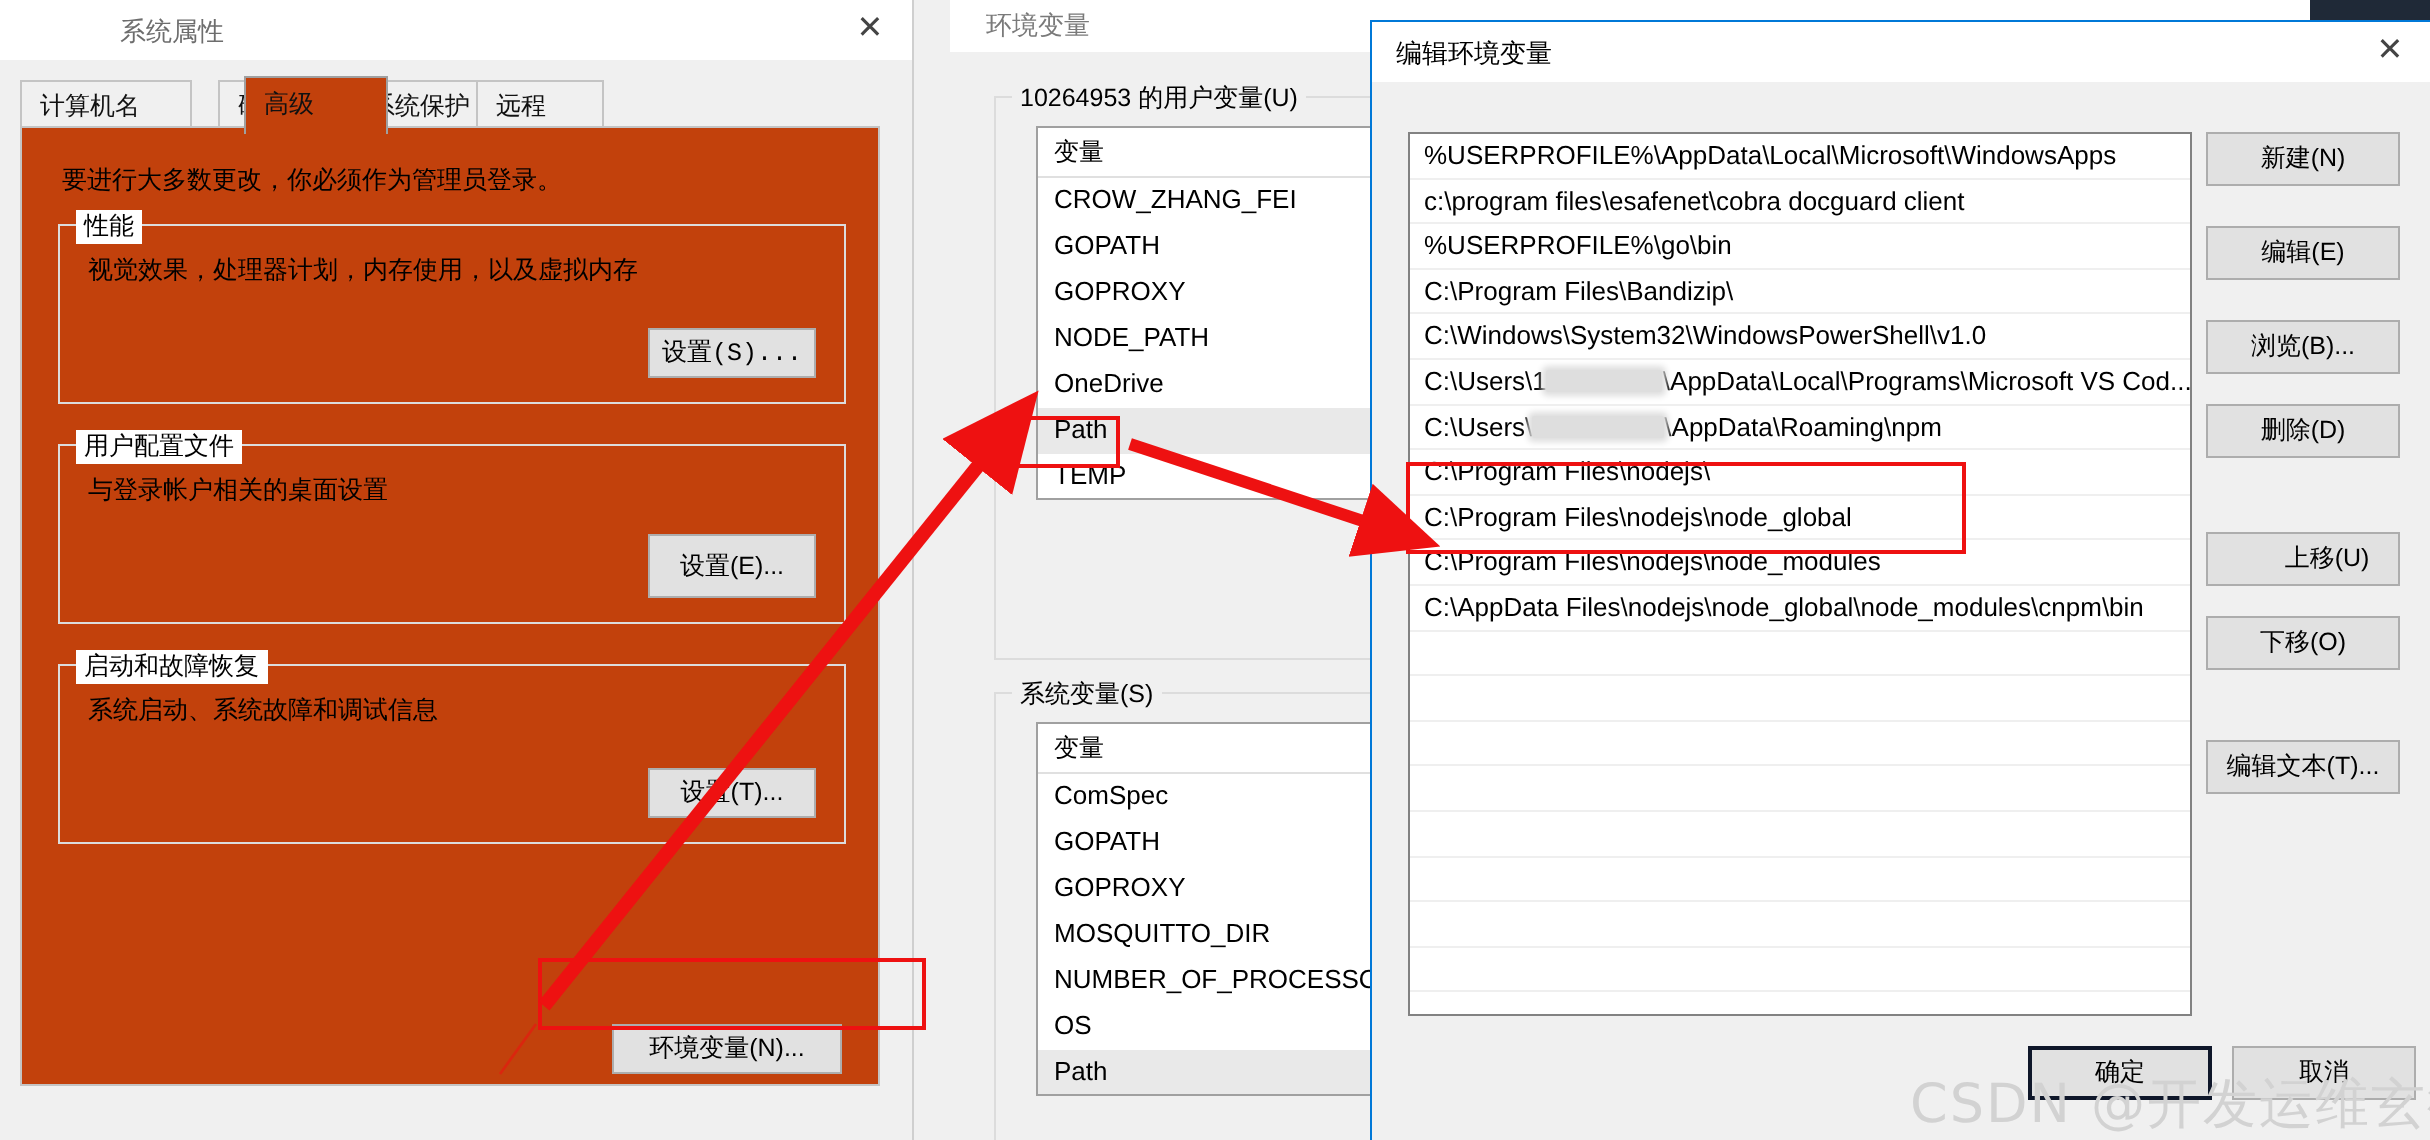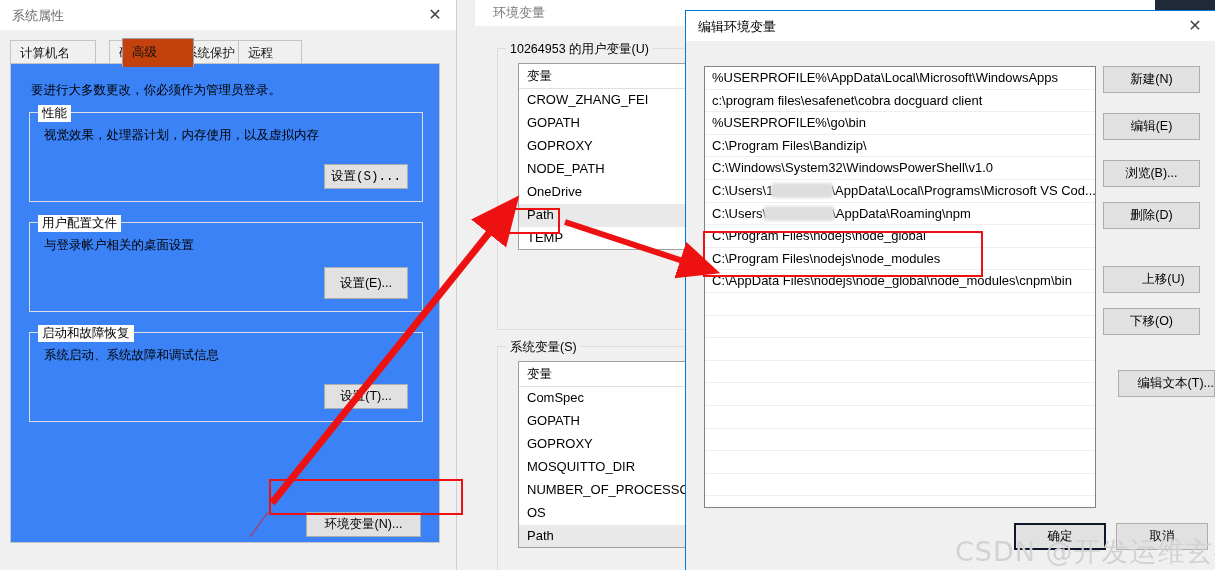--- a/index.html
+++ b/index.html
@@ -25,21 +25,21 @@
   .chev{position:absolute;font-size:13px;color:#888;}
 
   
   #sysprops{left:0;top:0;width:456px;height:570px;background:#ffffff;
             border-right:1px solid #cfcfcf;}
   #sysprops .body{position:absolute;left:0;top:30px;width:456px;height:540px;background:#f0f0f0;}
   .tabstrip{position:absolute;left:10px;top:8px;width:430px;height:26px;}
   .tab{position:absolute;top:2px;height:24px;line-height:24px;padding:0 9px;
        background:#f0f0f0;border:1px solid #c4c4c4;border-bottom:none;font-size:12.5px;color:#111;}
   .tab.active{top:0;height:28px;line-height:27px;background:#c2410c;border-color:#a0a0a0;z-index:3;font-weight:400;}
-  .tabpane{position:absolute;left:10px;top:33px;width:428px;height:478px;background:#3b82f6;border:1px solid #c4c4c4;}
+  .tabpane{position:absolute;left:10px;top:33px;width:428px;height:478px;background:#c2410c;border:1px solid #c4c4c4;}
   .intro{position:absolute;left:20px;top:18px;font-size:12.5px;}
   .group{position:absolute;border:1px solid #dcdcdc;}
   .group > .legend{position:absolute;left:8px;top:-8px;background:#ffffff;padding:0 4px;font-size:12.5px;}
   .group > .desc{position:absolute;left:14px;top:14px;font-size:12.5px;}
   .btn{background:#e1e1e1;border:1px solid #adadad;font-size:12.5px;color:#000;
        text-align:center;font-family:inherit;padding:0;}
   .btn.def{border:2px solid #0f172a;background:#e1e1e1;}
 
   
   #envvars{left:475px;top:0;width:620px;height:570px;background:#ffffff;}
@@ -76,21 +76,21 @@
 </style>
 </head>
 <body>
 
 <div class="abs" id="right-bg"></div>
 <div class="abs" id="desktop-strip"></div>
 <div class="abs" id="dark-strip"></div>
 
 <div class="abs dlg" id="sysprops">
   <div class="titlebar">
-    <div class="t" style="color:#6d6d6d;">系统属性</div>
+    <div class="t" style="color:#6d6d6d;margin-left:48px;">系统属性</div>
     <div class="close-x">✕</div>
   </div>
   <div class="body">
 
     <div class="tabstrip">
       <div class="tab" style="left:0;width:66px;">计算机名</div>
       <div class="tab" style="left:67px;width:44px;margin-left:32px;">硬件</div>
       <div class="tab active" style="left:112px;width:52px;">高级</div>
       <div class="tab" style="left:165px;width:62px;">系统保护</div>
       <div class="tab" style="left:228px;width:44px;">远程</div>
@@ -217,41 +217,42 @@
   </div>
 
   <div class="pathlist">
     <div class="pathrow">%USERPROFILE%\AppData\Local\Microsoft\WindowsApps</div>
     <div class="pathrow">c:\program files\esafenet\cobra docguard client</div>
     <div class="pathrow">%USERPROFILE%\go\bin</div>
     <div class="pathrow">C:\Program Files\Bandizip\</div>
     <div class="pathrow">C:\Windows\System32\WindowsPowerShell\v1.0</div>
     <div class="pathrow"><span>C:\Users\1</span><span class="blur" style="width:58px;"></span><span>\AppData\Local\Programs\Microsoft VS Cod...</span></div>
     <div class="pathrow"><span>C:\Users\</span><span class="blur" style="width:66px;"></span><span>\AppData\Roaming\npm</span></div>
+    <div class="pathrow">C:\Program Files\nodejs\</div>
     <div class="pathrow">C:\Program Files\nodejs\node_global</div>
     <div class="pathrow">C:\Program Files\nodejs\node_modules</div>
     <div class="pathrow">C:\AppData Files\nodejs\node_global\node_modules\cnpm\bin</div>
     <div class="pathrow"></div>
     <div class="pathrow"></div>
     <div class="pathrow"></div>
     <div class="pathrow"></div>
     <div class="pathrow"></div>
     <div class="pathrow"></div>
     <div class="pathrow"></div>
     <div class="pathrow"></div>
     <div class="pathrow"></div>
   </div>
 
   <button class="btn ebtn" style="top:55px;left:417px;">新建(N)</button>
   <button class="btn ebtn" style="top:102px;left:417px;">编辑(E)</button>
   <button class="btn ebtn" style="top:149px;left:417px;">浏览(B)...</button>
   <button class="btn ebtn" style="top:191px;left:417px;">删除(D)</button>
   <button class="btn ebtn" style="top:255px;left:417px;padding-left:24px;">上移(U)</button>
   <button class="btn ebtn" style="top:297px;left:417px;">下移(O)</button>
-  <button class="btn ebtn" style="top:359px;left:432px;text-align:right;">编辑文本(T)...</button>
+  <button class="btn ebtn" style="top:359px;left:417px;">编辑文本(T)...</button>
 
   <button class="btn def" style="position:absolute;left:328px;top:512px;width:92px;height:27px;">确定</button>
   <button class="btn" style="position:absolute;left:430px;top:512px;width:92px;height:27px;">取消</button>
 </div>
 
 <div class="redbox" style="left:501px;top:208px;width:55px;height:22px;"></div>
 <div class="redbox" style="left:269px;top:479px;width:190px;height:32px;"></div>
 <div class="redbox" style="left:703px;top:231px;width:276px;height:42px;"></div>
 
 <svg class="arrow" style="left:0;top:0;width:1215px;height:570px;pointer-events:none;">

